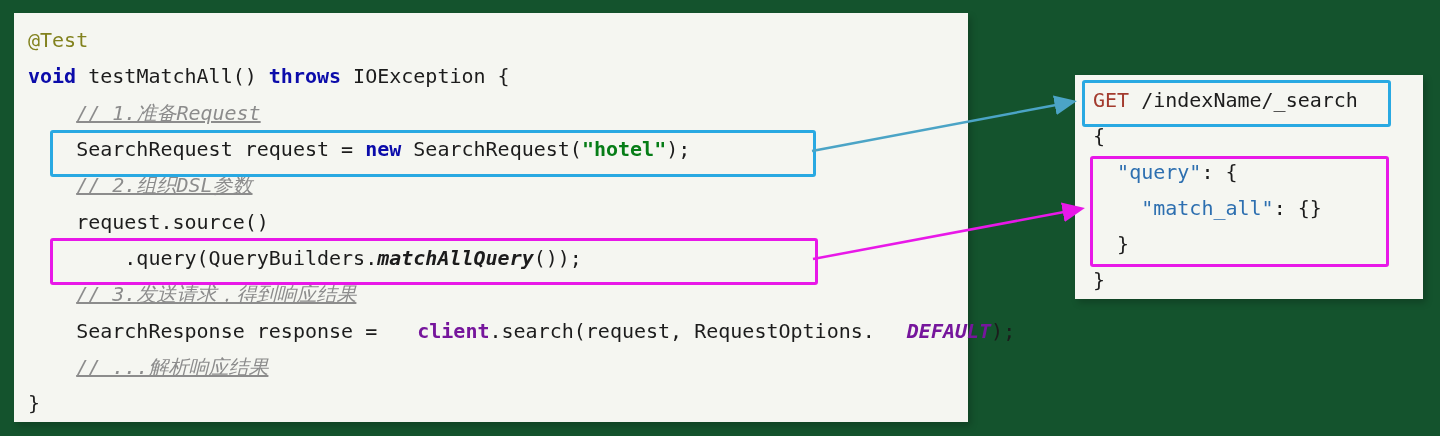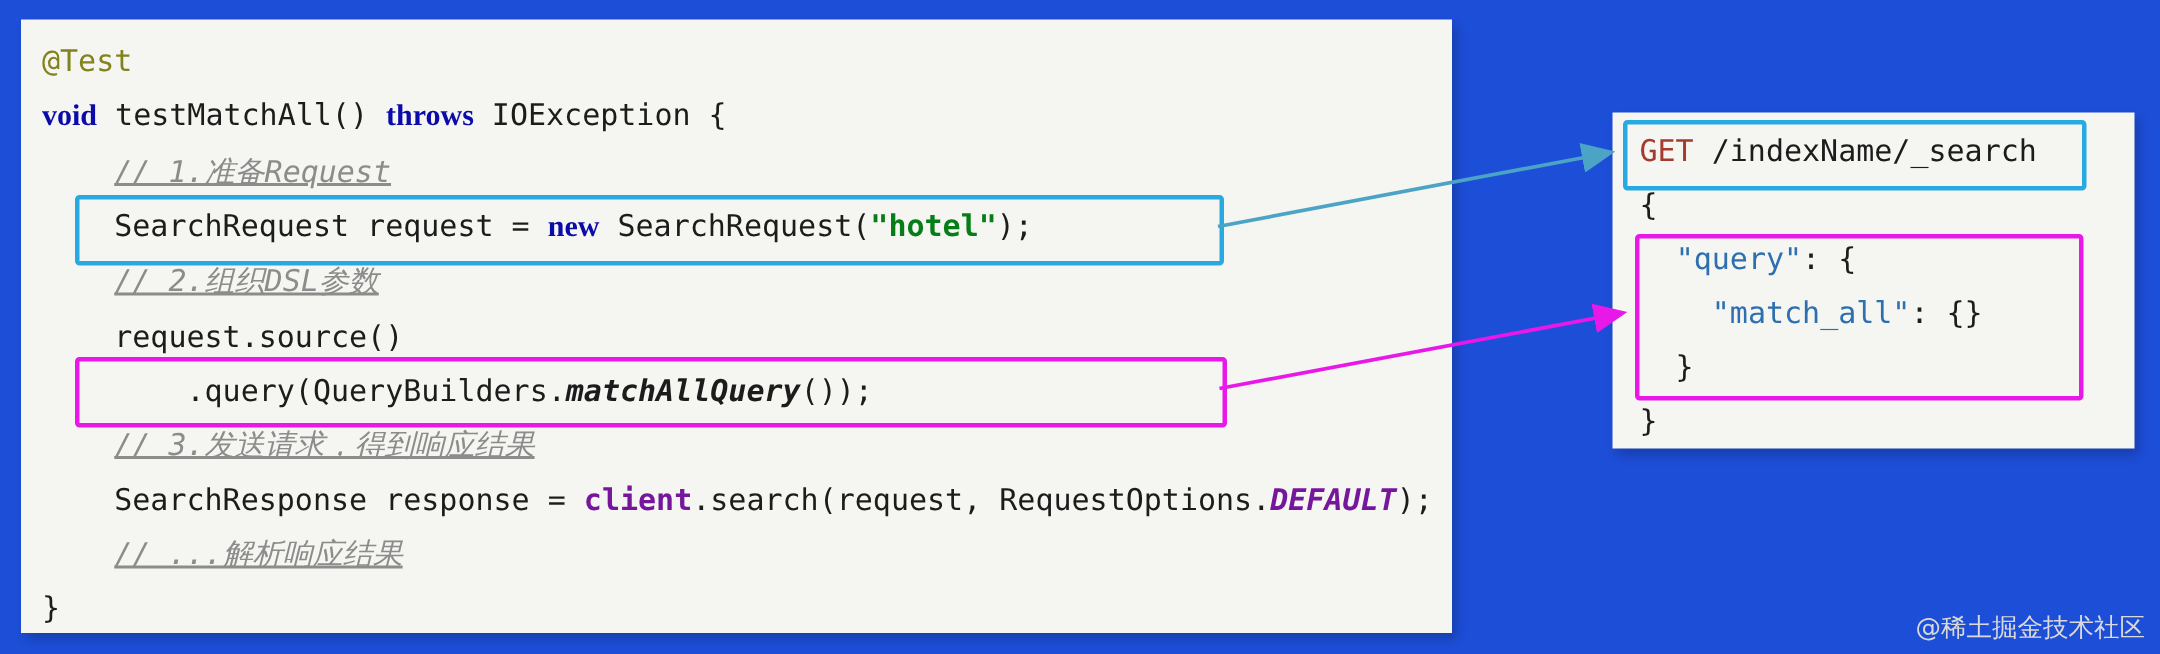--- a/index.html
+++ b/index.html
@@ -1,39 +1,39 @@
 <!DOCTYPE html>
 <html><head>
 <meta charset="utf-8">
 <style>
   html,body{margin:0;padding:0;background:#ffffff;}
   .canvas{
-    position:relative;width:1440px;height:436px;background:#1d4ed8;
+    position:relative;width:1440px;height:436px;background:#14532d;
     overflow:hidden;font-family:"DejaVu Sans Mono","DejaVu Sans",monospace;
   }
   .panel{
     position:absolute;background:#f5f6f1;
     box-shadow:3px 4px 7px rgba(0,0,0,0.20);
   }
   .panel-java{left:14px;top:13px;width:954px;height:409px;}
   .panel-dsl{left:1075px;top:75px;width:348px;height:224px;}
   .code{
     position:absolute;left:0;top:0;right:0;bottom:0;
     font-size:20px;color:#1c1c1c;white-space:pre;
   }
   .code-java{padding:9px 0 0 14px;line-height:36.33px;}
   .code-dsl{padding:7px 0 0 18px;line-height:36px;}
   .code-line{white-space:pre;}
   
-  .sg-kw{color:#0b0baa;font-weight:bold;font-family:Liberation Serif, serif;}
+  .sg-kw{color:#0b0baa;font-weight:bold;}
   .sg-ann{color:#82821e;}
   .sg-cmt{color:#8c8c8c;font-style:italic;text-decoration:underline;}
   .sg-str{color:#067d17;font-weight:bold;}
-  .sg-fld{color:#76169c;font-weight:bold;}
-  .sg-cst{color:#76169c;font-weight:bold;font-style:italic;}
+  .sg-fld{color:#76169c;font-weight:bold;margin-left:28px;}
+  .sg-cst{color:#76169c;font-weight:bold;font-style:italic;margin-left:32px;}
   .sg-mi{font-style:italic;font-weight:bold;}
   .sg-http{color:#a33b2e;}
   .sg-key{color:#2d6fb0;}
   
   .hlbox{position:absolute;border-radius:3px;pointer-events:none;}
   .hl-cyan{border:3px solid #29a9e2;}
   .hl-magenta{border:3px solid #e818e8;}
   .box-java-request{left:50px;top:130px;width:760px;height:41px;}
   .box-java-query{left:50px;top:238px;width:762px;height:41px;}
   .box-dsl-get{left:1082px;top:80px;width:303px;height:41px;}
@@ -68,15 +68,14 @@
         <path d="M0,0 L9,4 L0,8 Z" fill="#4ba4c6"></path>
       </marker>
       <marker id="head-magenta" markerWidth="9" markerHeight="8" refX="7" refY="4" orient="auto">
         <path d="M0,0 L9,4 L0,8 Z" fill="#e818e8"></path>
       </marker>
     </defs>
     <line x1="812" y1="151" x2="1072" y2="102" stroke="#4ba4c6" stroke-width="2.5" marker-end="url(#head-cyan)"></line>
     <line x1="813" y1="259" x2="1080" y2="209" stroke="#e818e8" stroke-width="2.5" marker-end="url(#head-magenta)"></line>
   </svg>
 
-  <div class="watermark">@稀土掘金技术社区</div>
 
 </div>
 
 </body></html>

